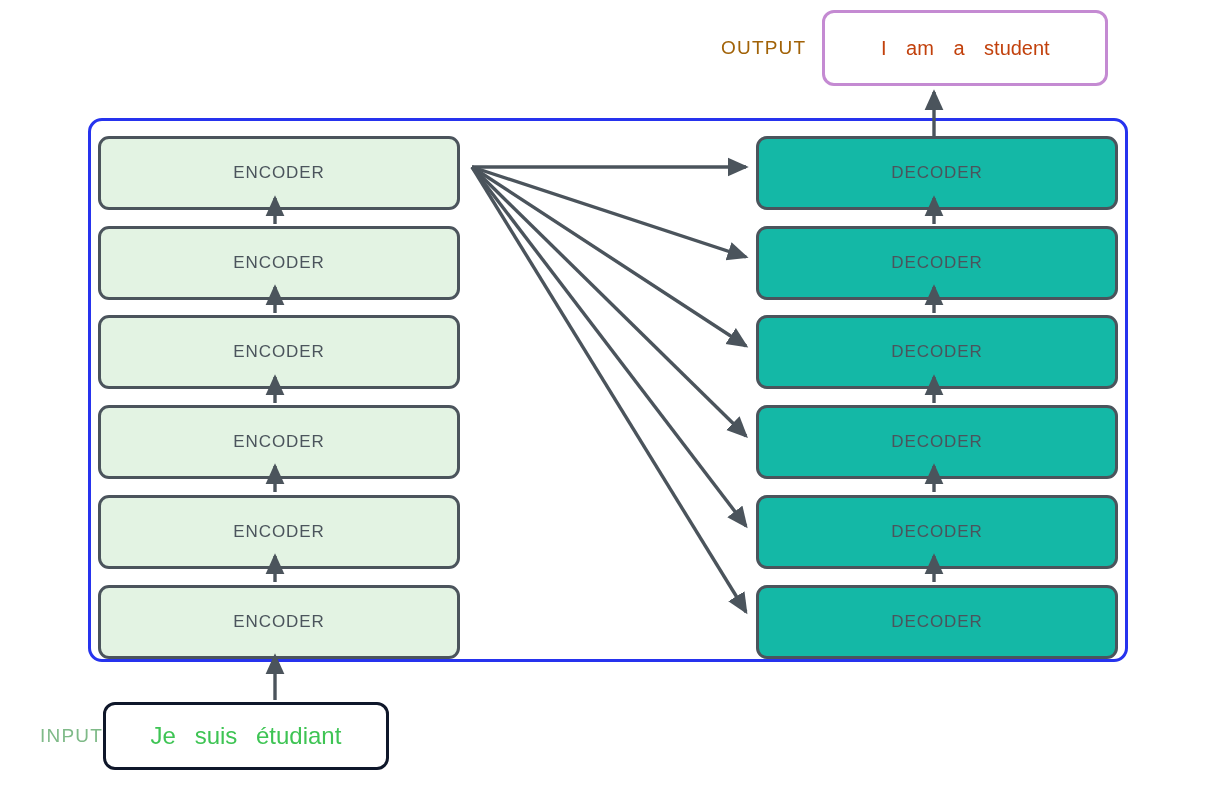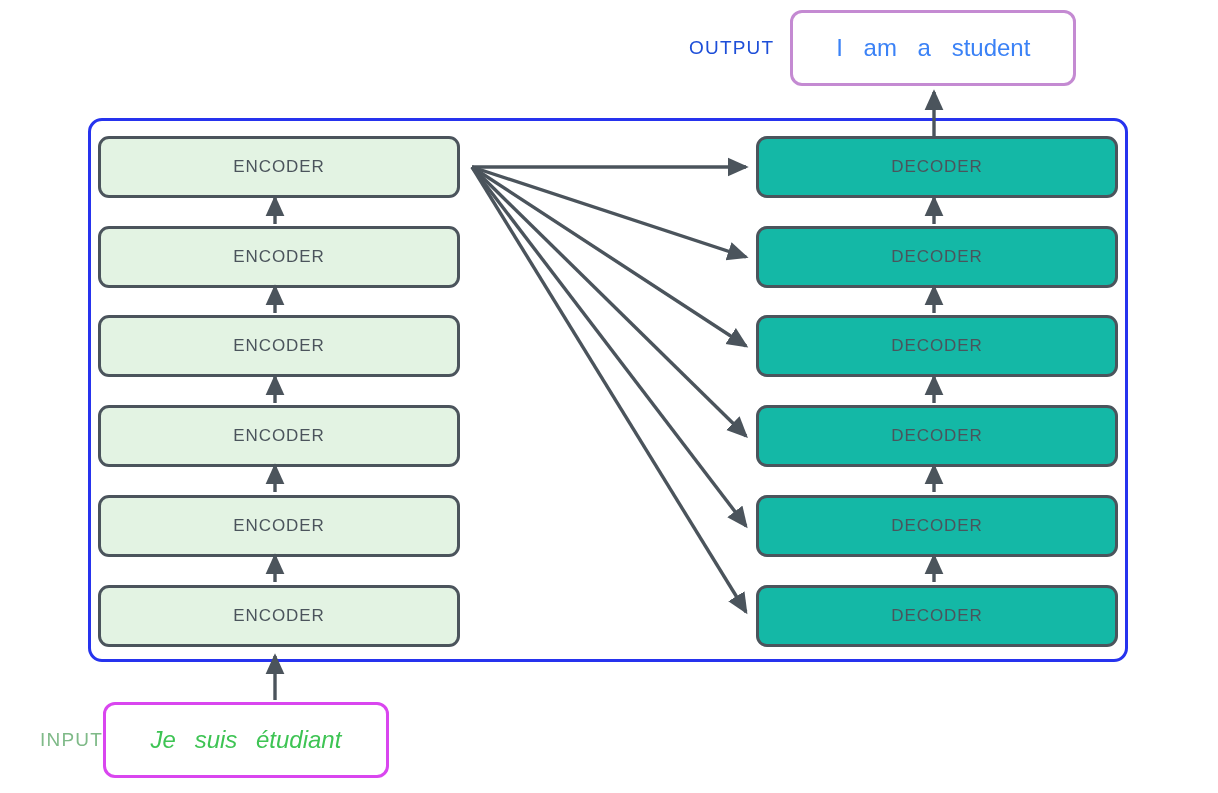--- a/index.html
+++ b/index.html
@@ -49,21 +49,21 @@
     position: absolute;
     z-index: 2;
   }
   .stack.encoder-stack { left: 98px; top: 136px; width: 362px; }
   .stack.decoder-stack { left: 756px; top: 136px; width: 362px; }
 
   .layer-box {
     position: absolute;
     left: 0;
     width: 362px;
-    height: 62px;
+    height: 74px;
     box-sizing: border-box;
     border: 3px solid #4b545c;
     border-radius: 11px;
     display: flex;
     align-items: center;
     justify-content: center;
     font-size: 17px;
     letter-spacing: 0.9px;
     color: #4b545c;
   }
@@ -87,40 +87,39 @@
     background: #ffffff;
     border-radius: 12px;
     display: flex;
     align-items: center;
     justify-content: center;
     white-space: nowrap;
   }
 
   
   #output-group { left: 689px; top: 10px; }
-  #output-group .io-label { color: #1d4ed8; margin-right: 16px; }
+  #output-group .io-label { color: #a16207; margin-right: 16px; margin-left: 32px; }
   #output-box {
     width: 286px;
     height: 76px;
     border: 3px solid #c48ad2;
   }
   #output-text {
-    font-size: 24px;
-    color: #3b82f6;
+    font-size: 20px;
+    color: #c2410c;
     word-spacing: 14px;
   }
 
   
   #input-group { left: 40px; top: 702px; }
   #input-group .io-label { color: #7fba88; }
   #input-box {
     width: 286px;
-    height: 76px;
-    border: 3px solid #d946ef;
-    font-style: italic;
+    height: 68px;
+    border: 3px solid #0f172a;
   }
   #input-text {
     font-size: 24px;
     color: #3ec454;
     word-spacing: 12px;
   }
 </style>
 </head>
 <body>
 

